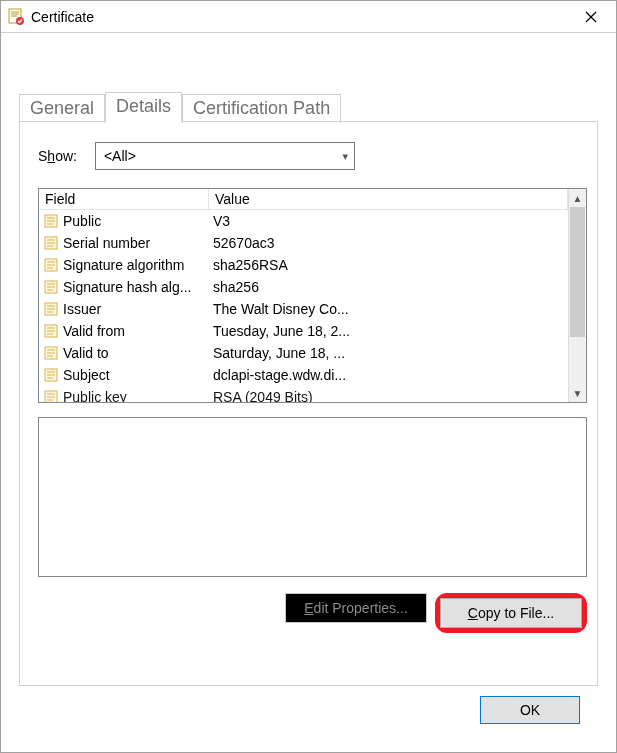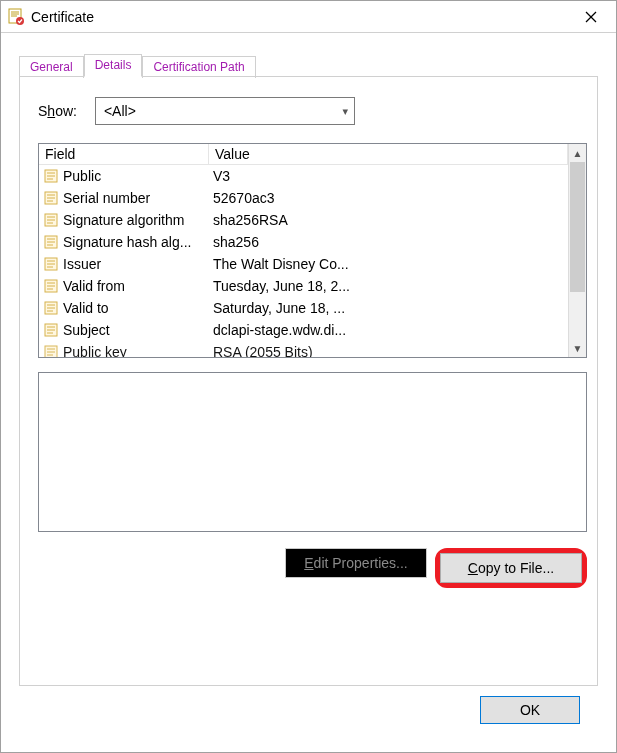--- a/index.html
+++ b/index.html
@@ -3,21 +3,21 @@
 <meta charset="utf-8">
 <style>
   * { box-sizing: border-box; font-family: 'Segoe UI', Tahoma, sans-serif; }
   body { margin: 0; background: #fff; }
   .window {
     width: 617px; height: 753px;
     background: #fff;
     border: 1px solid #a0a0a0;
     box-shadow: 4px 4px 6px rgba(0,0,0,0.35);
     position: relative;
-    display: flex; flex-direction: column;
+    display: flex; flex-direction: column; gap: 45px;
   }
   .titlebar {
     height: 32px;
     background: #fff;
     border-bottom: 1px solid #d0d0d0;
     display: flex; align-items: center;
     padding: 0 2px 0 6px;
   }
   .titlebar .icon { width: 18px; height: 18px; margin-right: 6px; display:flex; align-items:center; justify-content:center; }
   .titlebar .title { font-size: 14px; color:#000; flex:1; }
@@ -30,27 +30,27 @@
     flex:1; padding: 16px 18px 14px 18px;
     display:flex; flex-direction:column;
   }
   .tabs {
     display:flex; align-items:flex-end;
     position:relative;
     height: 28px;
   }
   .tab {
     padding: 3px 10px 4px 10px;
-    font-size: 12px;
+    font-size: 18px;
     border: 1px solid #d0d0d0;
     border-bottom: none;
     background:#fff;
     margin-right: 0;
     position:relative;
-    color:#a21caf;
+    color:#737373;
   }
   .tab.inactive { top:1px; }
   .tab.active {
     background:#fff;
     border-bottom: 1px solid #fff;
     z-index:2;
   }
   .tabline {
     position:absolute; left:0; right:0; bottom:0;
     border-bottom:1px solid #d0d0d0;
@@ -282,21 +282,21 @@
                 <span class="rvalue">dclapi-stage.wdw.di...</span>
               </div>
               <div class="row">
                 <span class="ricon"><svg width="16" height="16" viewBox="0 0 16 16">
                     <rect x="2" y="2" width="12" height="12" fill="#fff7e0" stroke="#d6b24c"></rect>
                     <line x1="4" y1="5" x2="12" y2="5" stroke="#d6b24c"></line>
                     <line x1="4" y1="8" x2="12" y2="8" stroke="#d6b24c"></line>
                     <line x1="4" y1="11" x2="10" y2="11" stroke="#d6b24c"></line>
                   </svg></span>
                 <span class="rfield">Public key</span>
-                <span class="rvalue">RSA (2055 Bits)</span>
+                <span class="rvalue">RSA (2049 Bits)</span>
               </div>
             </div>
         </div>
         <div class="vscroll">
           <div class="arrow">▲</div>
           <div class="track">
             <div class="thumb"></div>
           </div>
           <div class="arrow">▼</div>
         </div>

